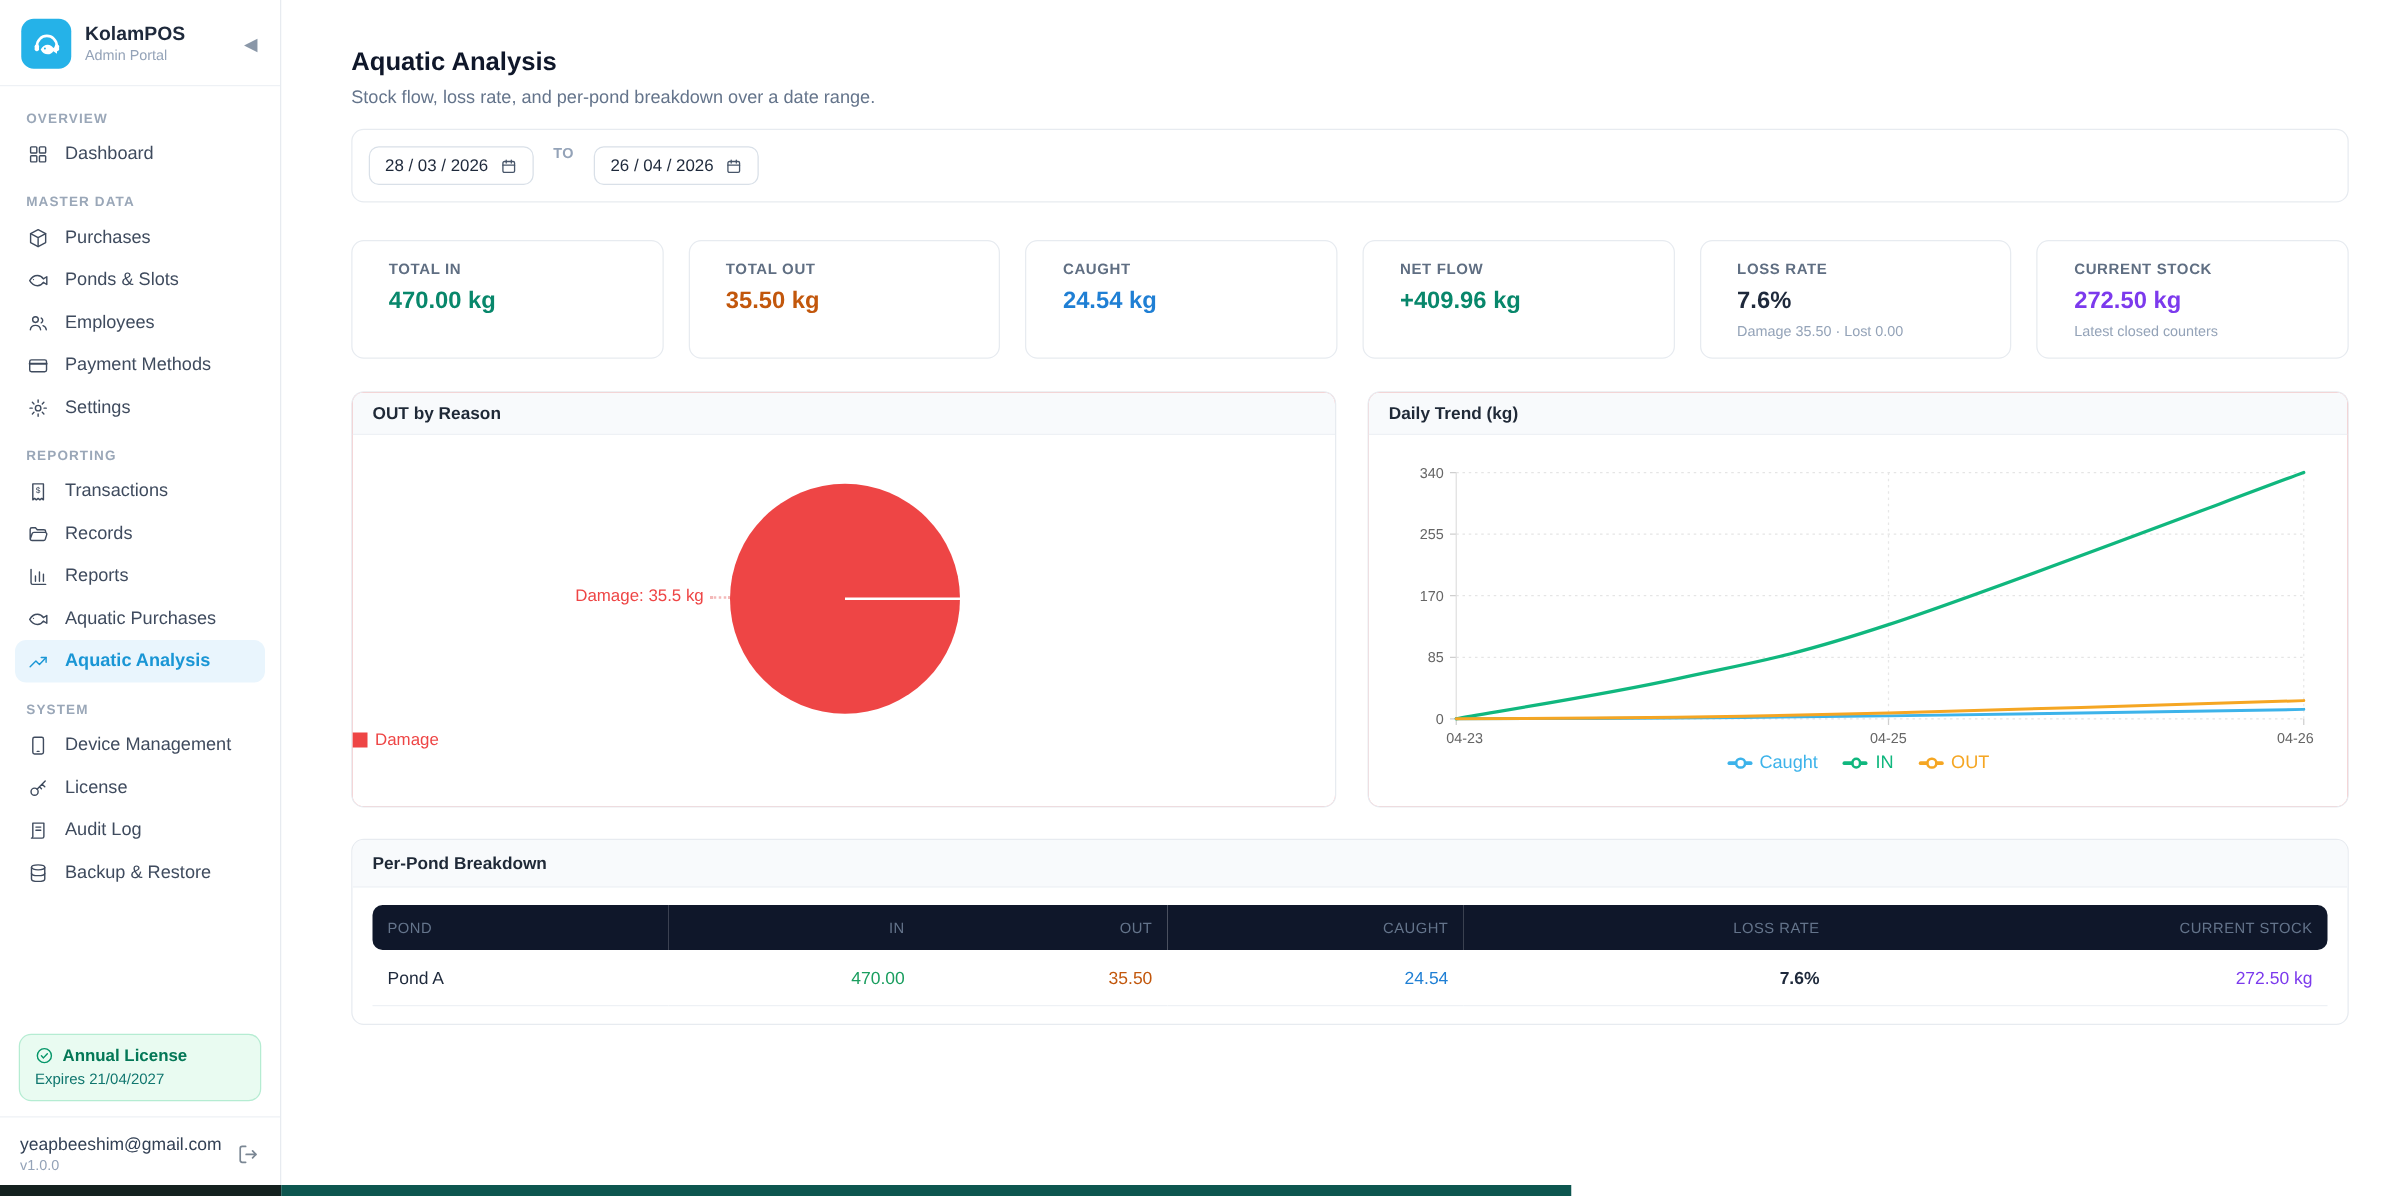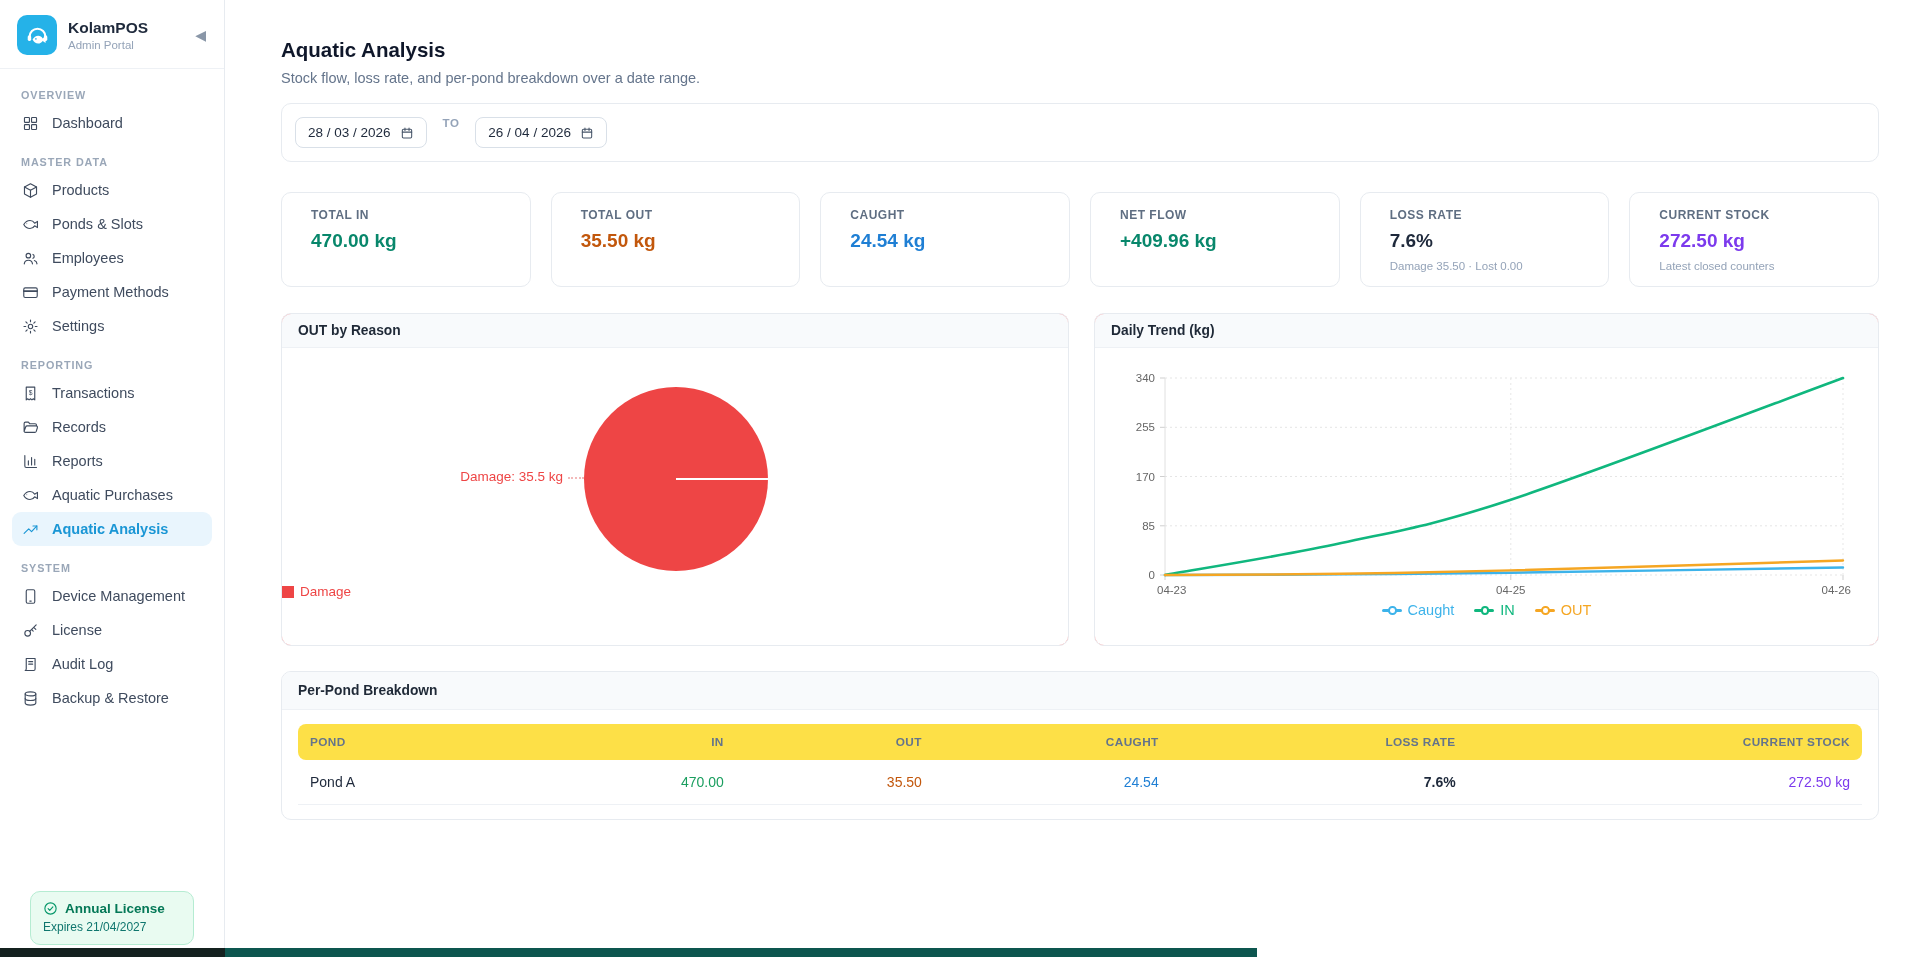--- a/index.html
+++ b/index.html
@@ -18,21 +18,21 @@
   .collapse-btn{margin-left:auto;color:#8a97a8;font-size:14px;cursor:pointer;padding:2px 4px}
   .brand-divider{height:1px;background:#eef1f5}
   nav{flex:1;padding:4px 12px 0;overflow:hidden}
   .nav-section{margin-top:13px}
   .nav-section-label{font-size:10.8px;font-weight:bold;letter-spacing:.9px;color:#9aa7b8;padding:3px 9px 5px}
   .nav-item{display:flex;align-items:center;gap:13px;padding:8.5px 10px;border-radius:9px;
             color:#3f4b5e;font-size:14.5px;cursor:pointer}
   .nav-item.active{background:#e9f5fd;color:#1a96d5;font-weight:bold}
   .nav-icon{display:flex;flex:none}
   .nav-icon svg{width:17px;height:17px;fill:none;stroke:currentColor;stroke-width:1.6;stroke-linecap:round;stroke-linejoin:round}
-  .license-badge{margin:10px 30px 12px;background:#e9fbf1;border:1px solid #b5ecd2;border-radius:10px;padding:9px 12px 10px}
+  .license-badge{margin:10px 15px 12px;background:#e9fbf1;border:1px solid #b5ecd2;border-radius:10px;padding:9px 12px 10px}
   .license-title{display:flex;align-items:center;gap:7px;color:#047857;font-weight:bold;font-size:13.5px}
   .license-title svg{width:15px;height:15px;fill:none;stroke:#059669;stroke-width:1.8;stroke-linecap:round;stroke-linejoin:round;flex:none}
   .license-sub{font-size:12px;color:#0f766e;margin-top:4px}
   .sidebar-footer{border-top:1px solid #eef1f5;padding:13px 16px 18px;display:flex;align-items:center;justify-content:space-between}
   .footer-email{font-size:14px;color:#334155}
   .footer-version{font-size:11.5px;color:#94a3b8;margin-top:4px}
   .logout-btn{cursor:pointer;display:flex}
   .logout-btn svg{width:19px;height:19px;fill:none;stroke:#7b8794;stroke-width:1.7;stroke-linecap:round;stroke-linejoin:round}
 
   
@@ -69,22 +69,22 @@
   .trend-legend{position:absolute;left:0;right:0;top:254px;display:flex;justify-content:center;gap:20px}
   .trend-legend-item{display:flex;align-items:center;gap:6px;font-size:14.5px;cursor:pointer}
   .tl-marker{position:relative;width:20px;height:12px;display:inline-block}
   .tl-marker::before{content:'';position:absolute;left:0;right:0;top:5px;height:2.5px;background:currentColor;border-radius:2px}
   .tl-marker::after{content:'';position:absolute;left:6.5px;top:2px;width:4.5px;height:4.5px;border:2.2px solid currentColor;border-radius:50%;background:#fff}
 
   .table-card{margin-top:25px;border:1px solid #e7ebf0;border-radius:10px;overflow:hidden;background:#fff}
   .table-card-header{background:#f8fafc;border-bottom:1px solid #eef1f5;padding:11px 16px;font-size:13.8px;font-weight:bold;color:#1f2937}
   .table-wrap{padding:14px 16px 14px}
   table{width:100%;border-collapse:collapse;font-size:14px;table-layout:fixed}
-  thead th{background:#fde047;color:#64748b;font-size:11.8px;letter-spacing:.4px;text-align:right;
-           padding:11px 12px;font-weight:bold}
+  thead th{background:#0f172a;color:#64748b;font-size:11.8px;letter-spacing:.4px;text-align:right;
+           padding:11px 12px;font-weight:normal}
   thead th:first-child{text-align:left;border-radius:8px 0 0 8px}
   thead th:last-child{border-radius:0 8px 8px 0}
   tbody td{padding:14px 12px;text-align:right;border-bottom:1px solid #eef1f5;color:#1e293b}
   tbody td:first-child{text-align:left}
   th:nth-child(1),td:nth-child(1){width:15%}
   th:nth-child(2),td:nth-child(2){width:12.5%}
   th:nth-child(3),td:nth-child(3){width:12.3%}
   th:nth-child(4),td:nth-child(4){width:15%}
   th:nth-child(5),td:nth-child(5){width:19.2%}
   th:nth-child(6),td:nth-child(6){width:26%}
@@ -136,21 +136,21 @@
         </div>
         <div class="nav-section">
           <div class="nav-section-label">MASTER DATA</div>
           <div class="nav-item">
             <span class="nav-icon">
               <svg viewBox="0 0 24 24">
                 <path d="M12 2.5 20.5 7v10L12 21.5 3.5 17V7Z"></path>
                 <path d="M3.5 7 12 11.5 20.5 7M12 11.5V21.5"></path>
               </svg>
             </span>
-            <span>Products</span>
+            <span>Purchases</span>
           </div>
           <div class="nav-item">
             <span class="nav-icon">
               <svg viewBox="0 0 24 24">
                 <path d="M2.5 12c2.2-3.8 5.4-5.7 8.8-5.7 2.9 0 5.3 1.8 6.6 3.8L21.8 7.6v8.8l-3.9-2.5c-1.3 2-3.7 3.8-6.6 3.8-3.4 0-6.6-1.9-8.8-5.7Z"></path>
                 <circle cx="6.8" cy="10.8" r=".7" fill="currentColor" stroke="none"></circle>
               </svg>
             </span>
             <span>Ponds &amp; Slots</span>
           </div>
@@ -276,20 +276,32 @@
       <div class="license-title">
         <svg viewBox="0 0 24 24">
           <circle cx="12" cy="12" r="9"></circle>
             <path d="M8.2 12.3l2.6 2.6 5-5.4"></path>
         </svg>
         <span>Annual License</span>
       </div>
       <div class="license-sub">Expires 21/04/2027</div>
     </div>
 
+    <div class="sidebar-footer">
+      <div>
+        <div class="footer-email">yeapbeeshim@gmail.com</div>
+        <div class="footer-version">v1.0.0</div>
+      </div>
+      <span class="logout-btn">
+        <svg viewBox="0 0 24 24">
+          <path d="M9.5 4H6a2 2 0 0 0-2 2v12a2 2 0 0 0 2 2h3.5"></path>
+          <path d="M10 12h10M16.5 8.5 20 12l-3.5 3.5"></path>
+        </svg>
+      </span>
+    </div>
   </aside>
 
   <main>
     <div class="page-title">Aquatic Analysis</div>
     <div class="page-subtitle">Stock flow, loss rate, and per-pond breakdown over a date range.</div>
 
     <div class="filter-card">
       <div class="date-input">
         <span>28 / 03 / 2026</span>
         <svg viewBox="0 0 24 24">

